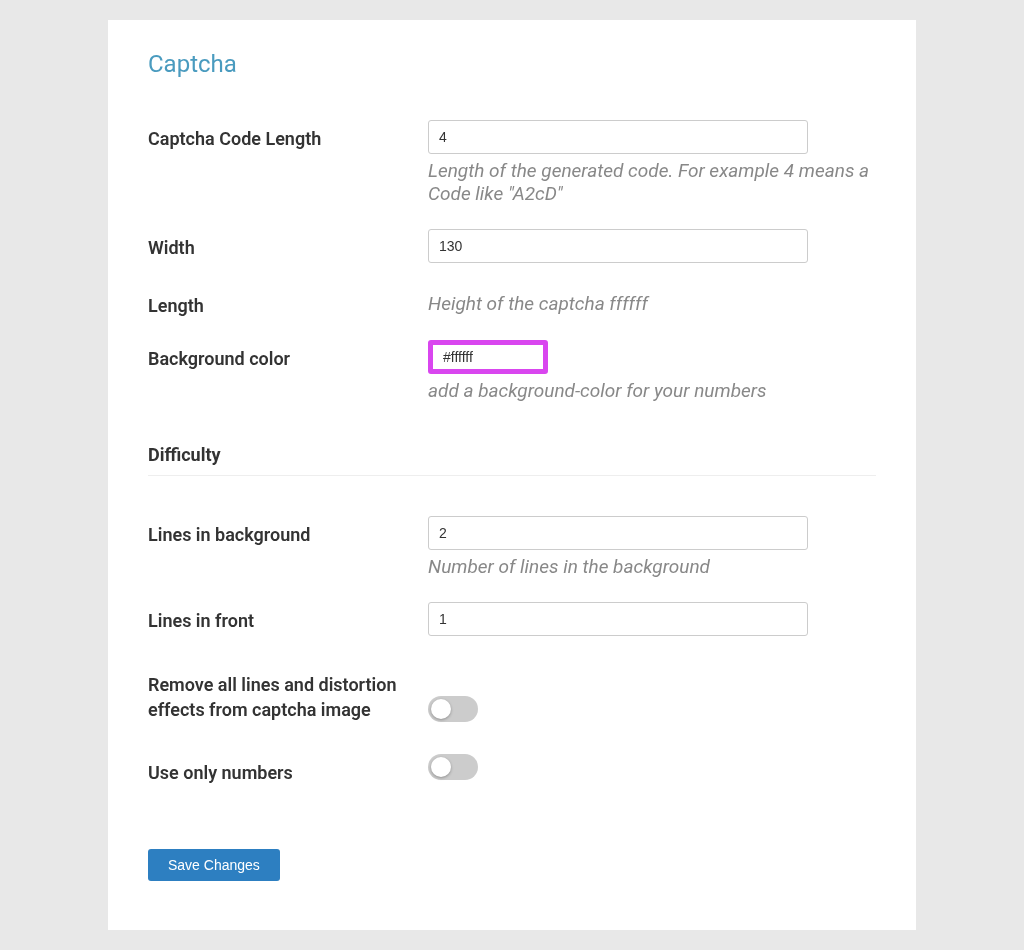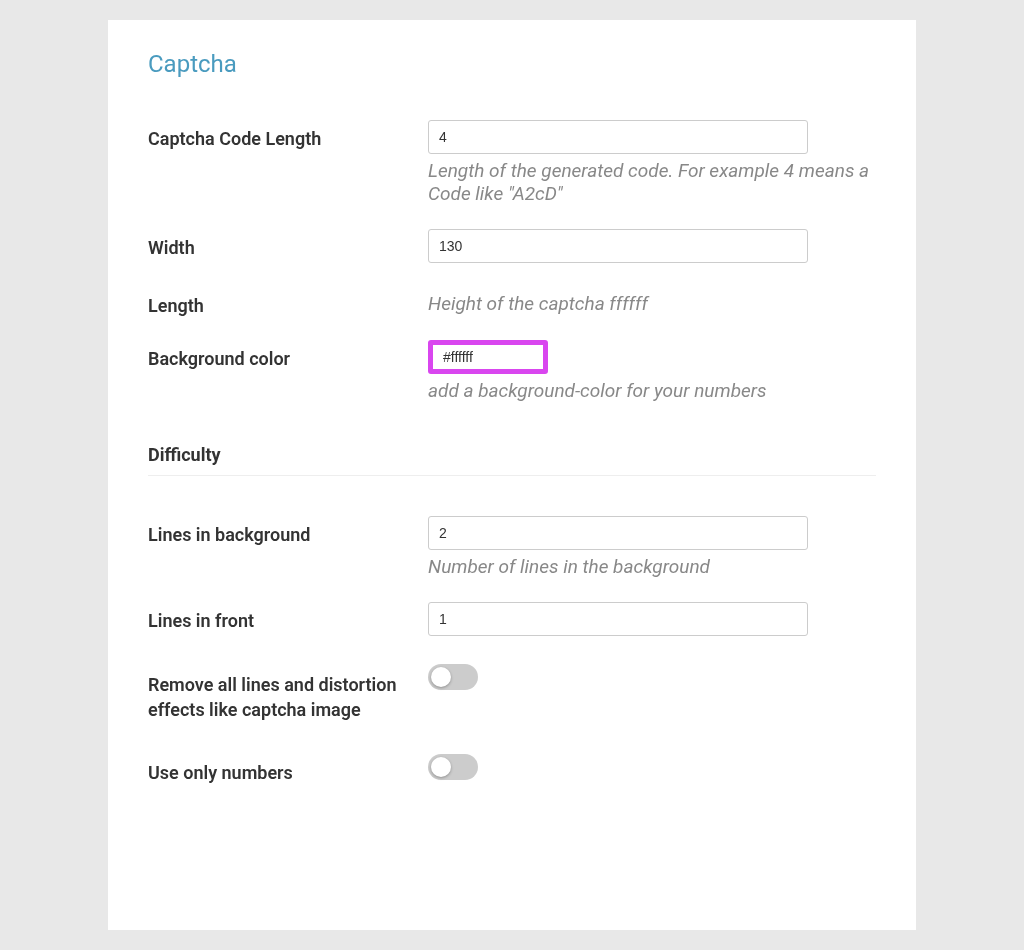--- a/index.html
+++ b/index.html
@@ -215,36 +215,39 @@
     </div>
   </div>
 
   <div class="settings-row">
     <div class="settings-label">Lines in front</div>
     <div class="settings-control">
       <input type="text" class="text-input" value="1" style="">
     </div>
   </div>
 
-  <div class="settings-row" style="align-items: flex-start; padding: 16px 0;">
+  <div class="settings-row" style="align-items: flex-end; padding: 16px 0;">
     <div class="settings-label two-line-label">
       <span>Remove all lines and distortion</span><br>
-      <span>effects like captcha image</span>
+      <span>effects from captcha image</span>
     </div>
     <div class="settings-control toggle-container">
       <label class="toggle">
         <input type="checkbox" style="">
         <span class="toggle-slider"></span>
       </label>
     </div>
   </div>
 
   <div class="settings-row" style="align-items: flex-start; padding: 16px 0;">
     <div class="settings-label">Use only numbers</div>
     <div class="settings-control toggle-container">
       <label class="toggle">
         <input type="checkbox" style="">
         <span class="toggle-slider"></span>
       </label>
     </div>
   </div>
 
+  <div style="margin-top: 20px;">
+    <button class="save-button">Save Changes</button>
+  </div>
 </div>
 
 </body></html>

